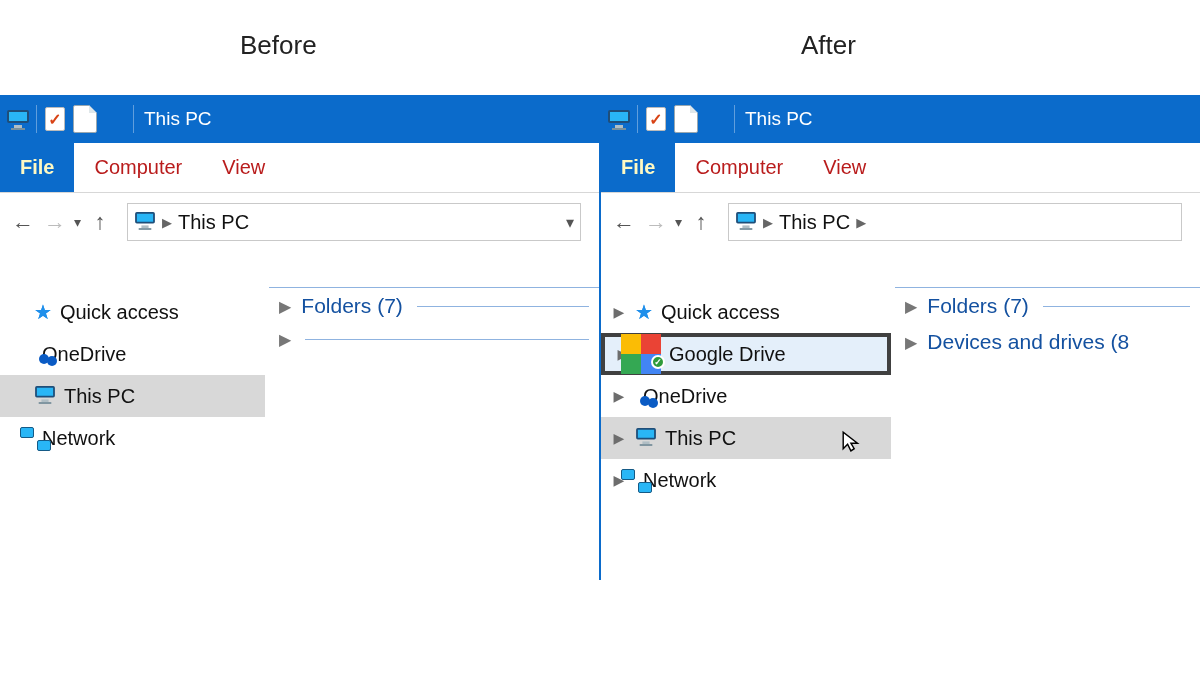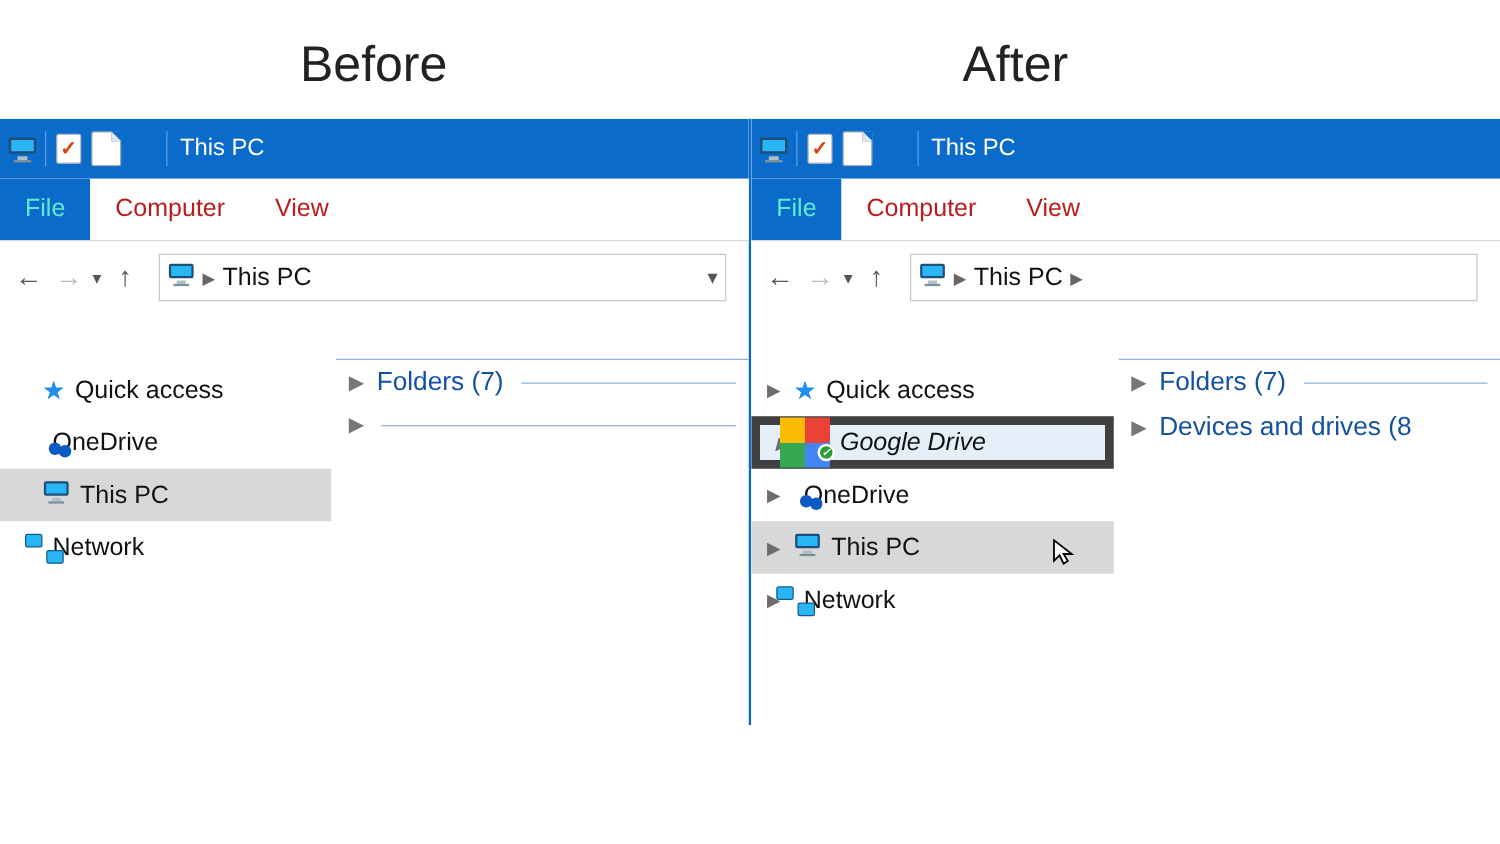--- a/index.html
+++ b/index.html
@@ -9,26 +9,26 @@
     width: 1200px;
     height: 675px;
     overflow: hidden;
     position: relative;
     font-size: 19px;
     color: #111;
   }
   .label {
     position: absolute;
     top: 30px;
-    font-size: 40px;
+    font-size: 26px;
     font-weight: 400;
     color: #222;
   }
   .label.before { left: 240px; }
-  .label.after  { left: 770px; }
+  .label.after  { left: 801px; }
 
   .panes { position: absolute; left: 0; top: 95px; right: 0; bottom: 95px; display: flex; }
   .pane { flex: 1; position: relative; background: #fff; overflow: hidden; }
   .pane.left { border-right: 2px solid #0b6bcb; }
 
   
   .titlebar {
     height: 48px;
     background: #0b6bcb;
     display: flex;
@@ -87,24 +87,25 @@
   
   .ribbon {
     height: 50px;
     background: #fff;
     border-bottom: 1px solid #d7d7d7;
     display: flex;
     align-items: stretch;
   }
   .ribbon .file {
     background: #0b6bcb;
-    color: #5eead4;
+    color: #fef9c3;
     padding: 0 20px;
     display: flex; align-items: center;
     font-size: 20px;
+    font-weight: bold;
   }
   .ribbon .tab {
     padding: 0 20px;
     display: flex; align-items: center;
     color: #b91c1c;
     font-size: 20px;
   }
 
   
   .navbar {
@@ -152,21 +153,21 @@
     padding: 0 8px 0 10px;
     gap: 8px;
     position: relative;
   }
   .s-item .exp {
     color: #6d6d6d; font-size: 14px; width: 16px; text-align:center;
     visibility: hidden;
   }
   .pane.right .s-item .exp { visibility: visible; }
   .s-item.selected { background: #d8d8d8; }
-  .s-item.hover { background: #e4effa; border: 7px solid #404040; font-style: italic; }
+  .s-item.hover { background: #e4effa; border: 4px solid #404040; }
   .s-item .txt { font-size: 20px; color: #111; }
 
   .icon-star {
     color: #1f8feb; font-size: 20px;
     text-shadow: 0 0 0 #1f8feb;
   }
   .icon-cloud {
     width: 24px; height: 16px; position: relative;
   }
   .icon-cloud::before {

